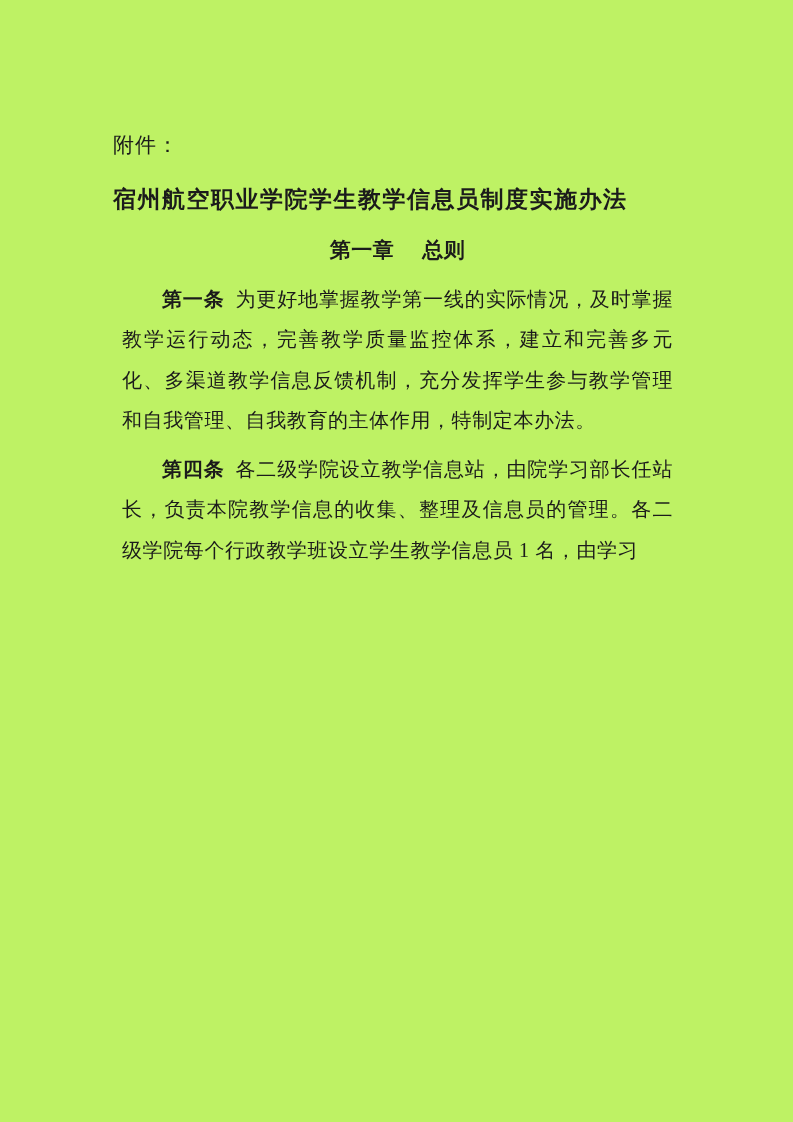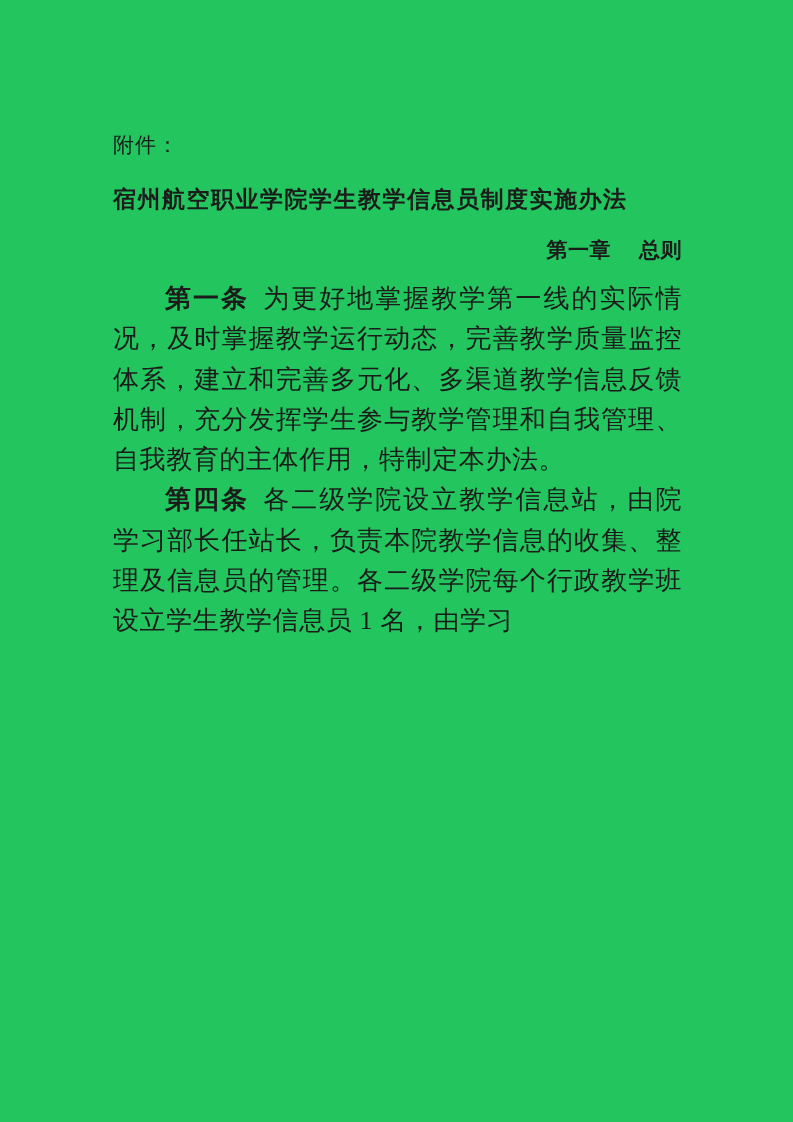--- a/index.html
+++ b/index.html
@@ -5,21 +5,21 @@
   html, body {
     margin: 0;
     padding: 0;
     background: #ffffff;
   }
   .page {
     position: relative;
     width: 793px;
     height: 1122px;
     margin: 0 auto;
-    background: #22c55e;
+    background: #bef264;
     box-sizing: border-box;
     padding: 131px 111px 0 113px;
     overflow: hidden;
     color: #1b1b1b;
     font-family: "Liberation Serif", "DejaVu Serif", serif;
   }
   .attachment {
     margin: 0;
     font-size: 21px;
     line-height: 28px;
@@ -29,37 +29,37 @@
     margin: 26px 0 0 0;
     text-align: left;
     font-size: 23px;
     line-height: 30px;
     font-weight: bold;
     letter-spacing: 1.5px;
     font-family: "Liberation Serif", "DejaVu Serif", serif;
   }
   .chapter-heading {
     margin: 20px 0 14px 0;
-    text-align: right;
+    text-align: center;
     font-size: 21px;
     line-height: 30px;
     font-weight: bold;
     letter-spacing: 0.5px;
     font-family: Liberation Serif, serif;
   }
   .gap {
     display: inline-block;
     width: 14px;
   }
   .gap-wide {
     width: 28px;
   }
   .article {
-    margin: 0;
-    font-size: 26px;
+    margin: 9px;
+    font-size: 20px;
     line-height: 40.3px;
     text-align: justify;
     text-indent: 2em;
     letter-spacing: 0.6px;
   }
   .article-label {
     font-weight: bold;
     margin-right: 0.55em;
   }
 </style>

